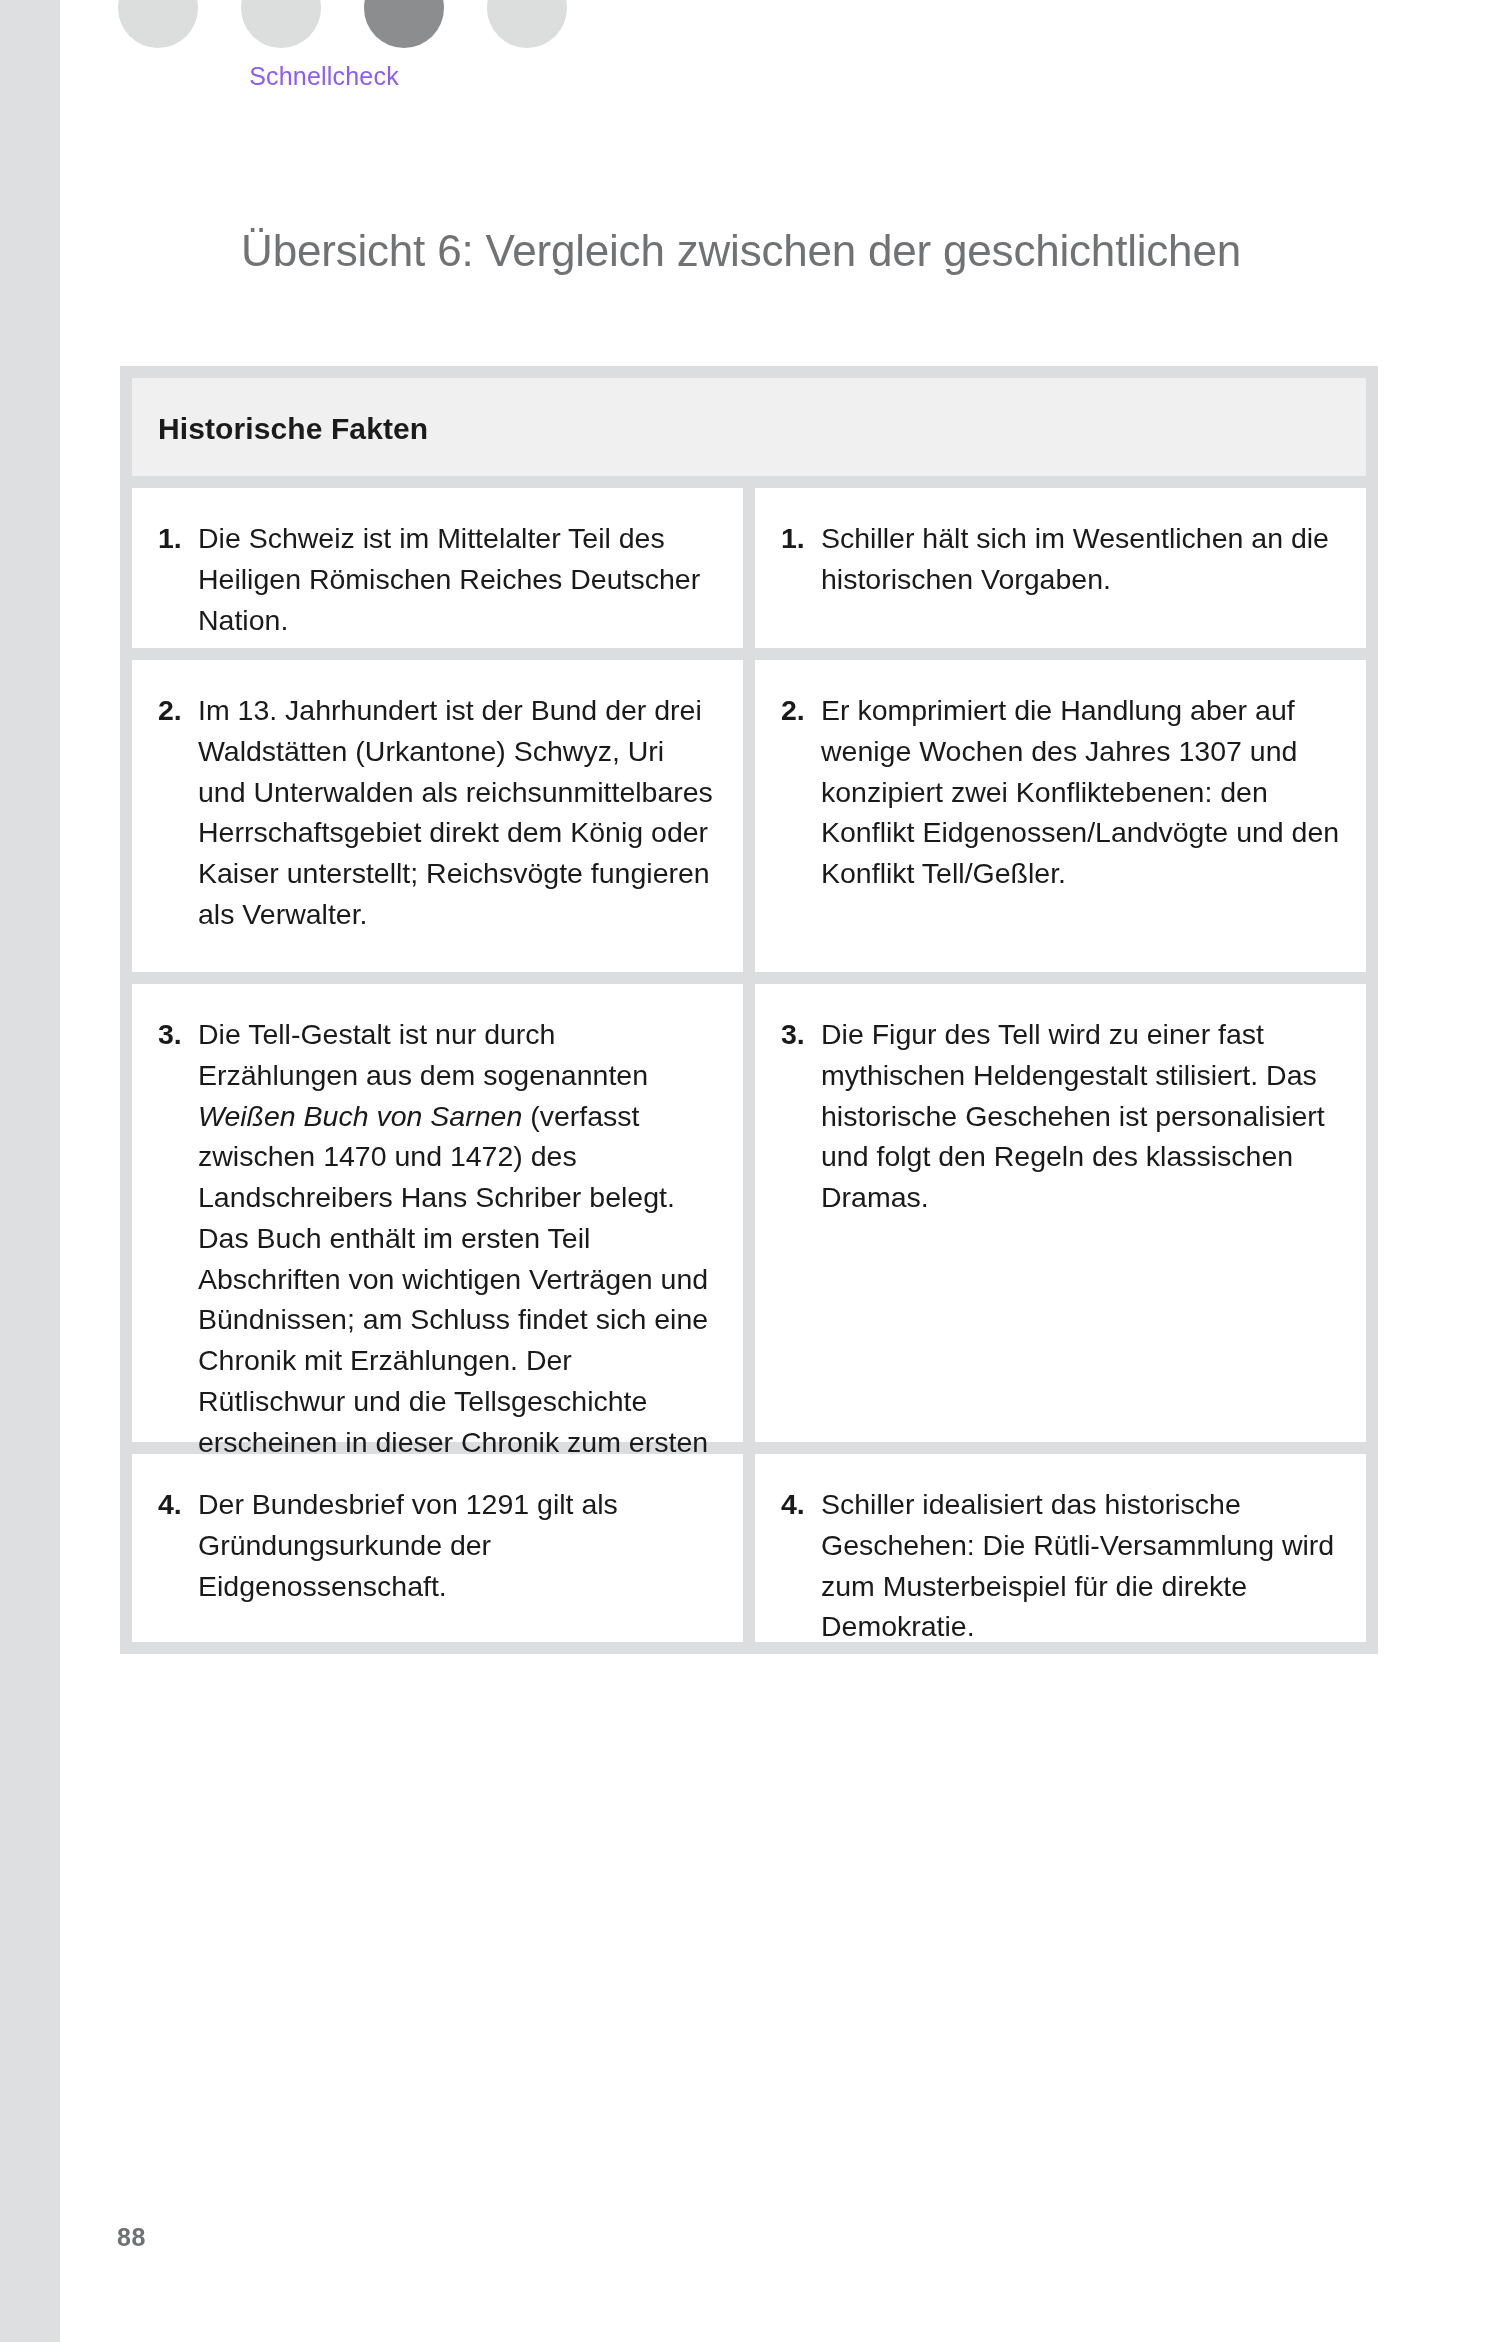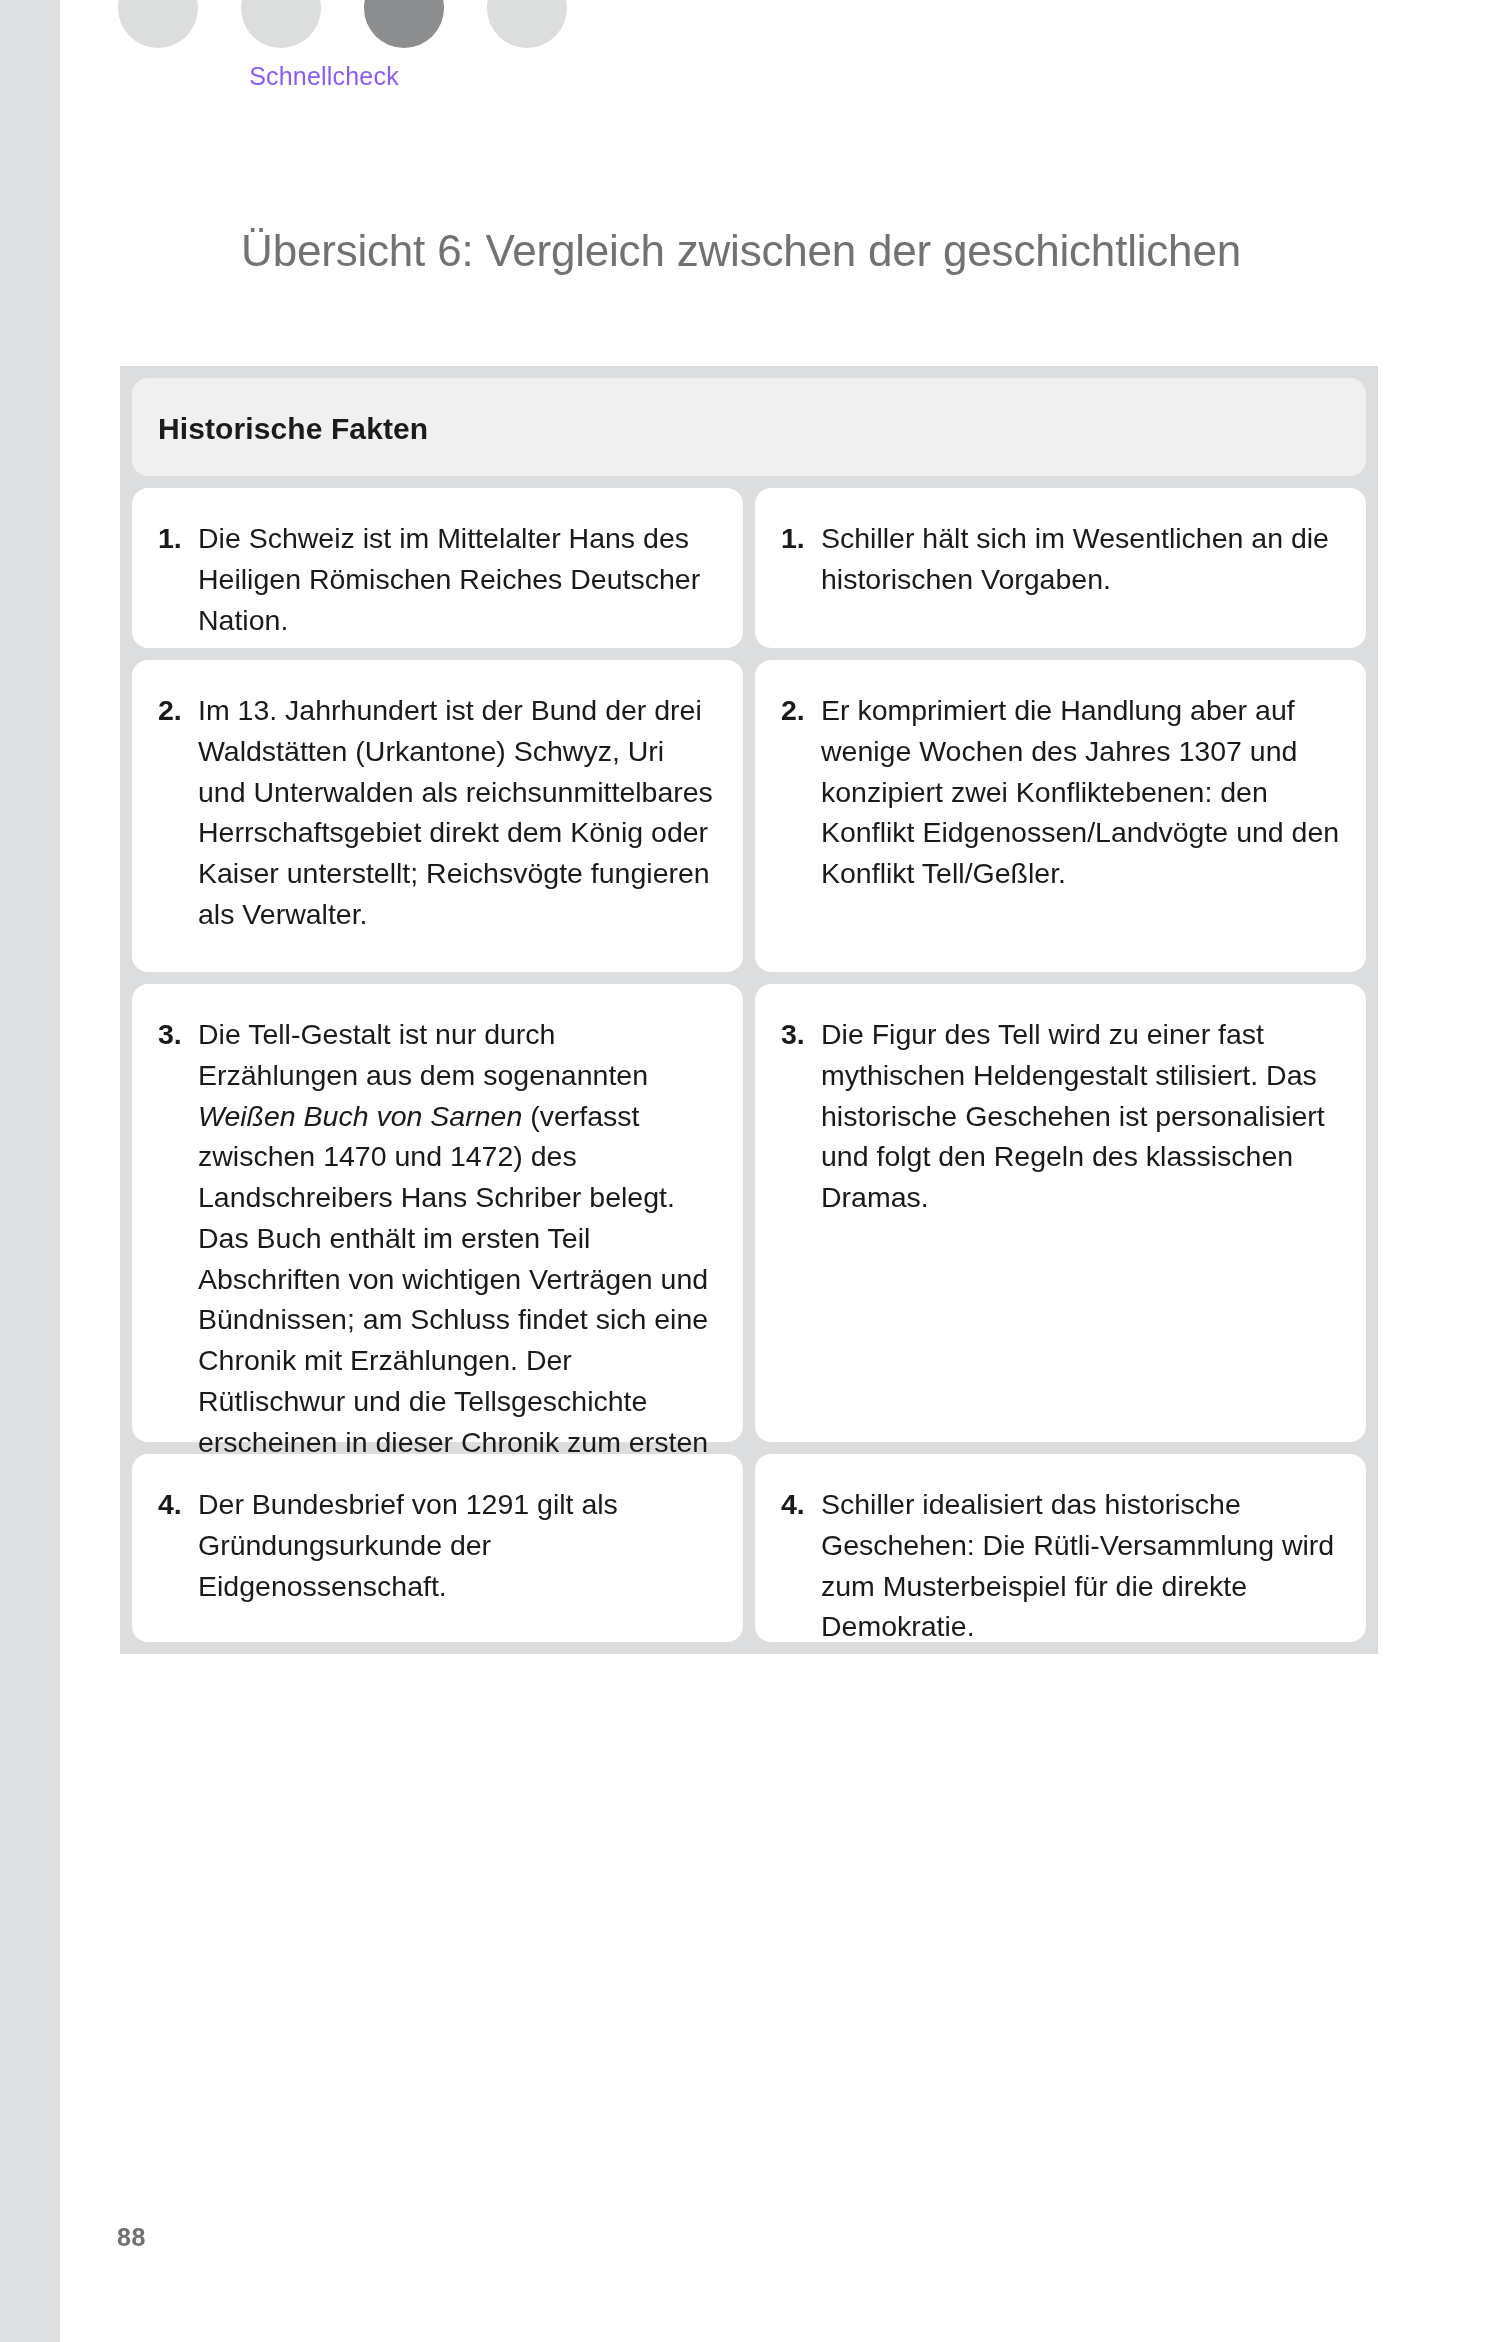--- a/index.html
+++ b/index.html
@@ -100,21 +100,20 @@
   }
   .trow:last-child {
     margin-bottom: 0;
   }
   .tcell {
     background: #ffffff;
     flex: 1 1 0;
     box-sizing: border-box;
     padding: 30px 26px 26px 26px;
     min-width: 0;
-    border-radius: 16px;
   }
   .trow.head .tcell {
     background: #f0f0f1;
     padding: 34px 26px 30px 26px;
   }
   .col-head {
     font-size: 30px;
     font-weight: bold;
     color: #1b1b1b;
     letter-spacing: 0.1px;
@@ -182,21 +181,21 @@
   <div class="trow head">
     <div class="tcell">
       <div class="col-head">Historische Fakten</div>
     </div>
   </div>
 
   <div class="trow row1">
     <div class="tcell">
       <div class="item">
         <span class="num">1.</span>
-        <span class="txt">Die Schweiz ist im Mittelalter Hans des Heiligen Römischen Reiches Deutscher Nation.</span>
+        <span class="txt">Die Schweiz ist im Mittelalter Teil des Heiligen Römischen Reiches Deutscher Nation.</span>
       </div>
     </div>
     <div class="tcell">
       <div class="item">
         <span class="num">1.</span>
         <span class="txt">Schiller hält sich im Wesentlichen an die historischen Vorgaben.</span>
       </div>
     </div>
   </div>
 

